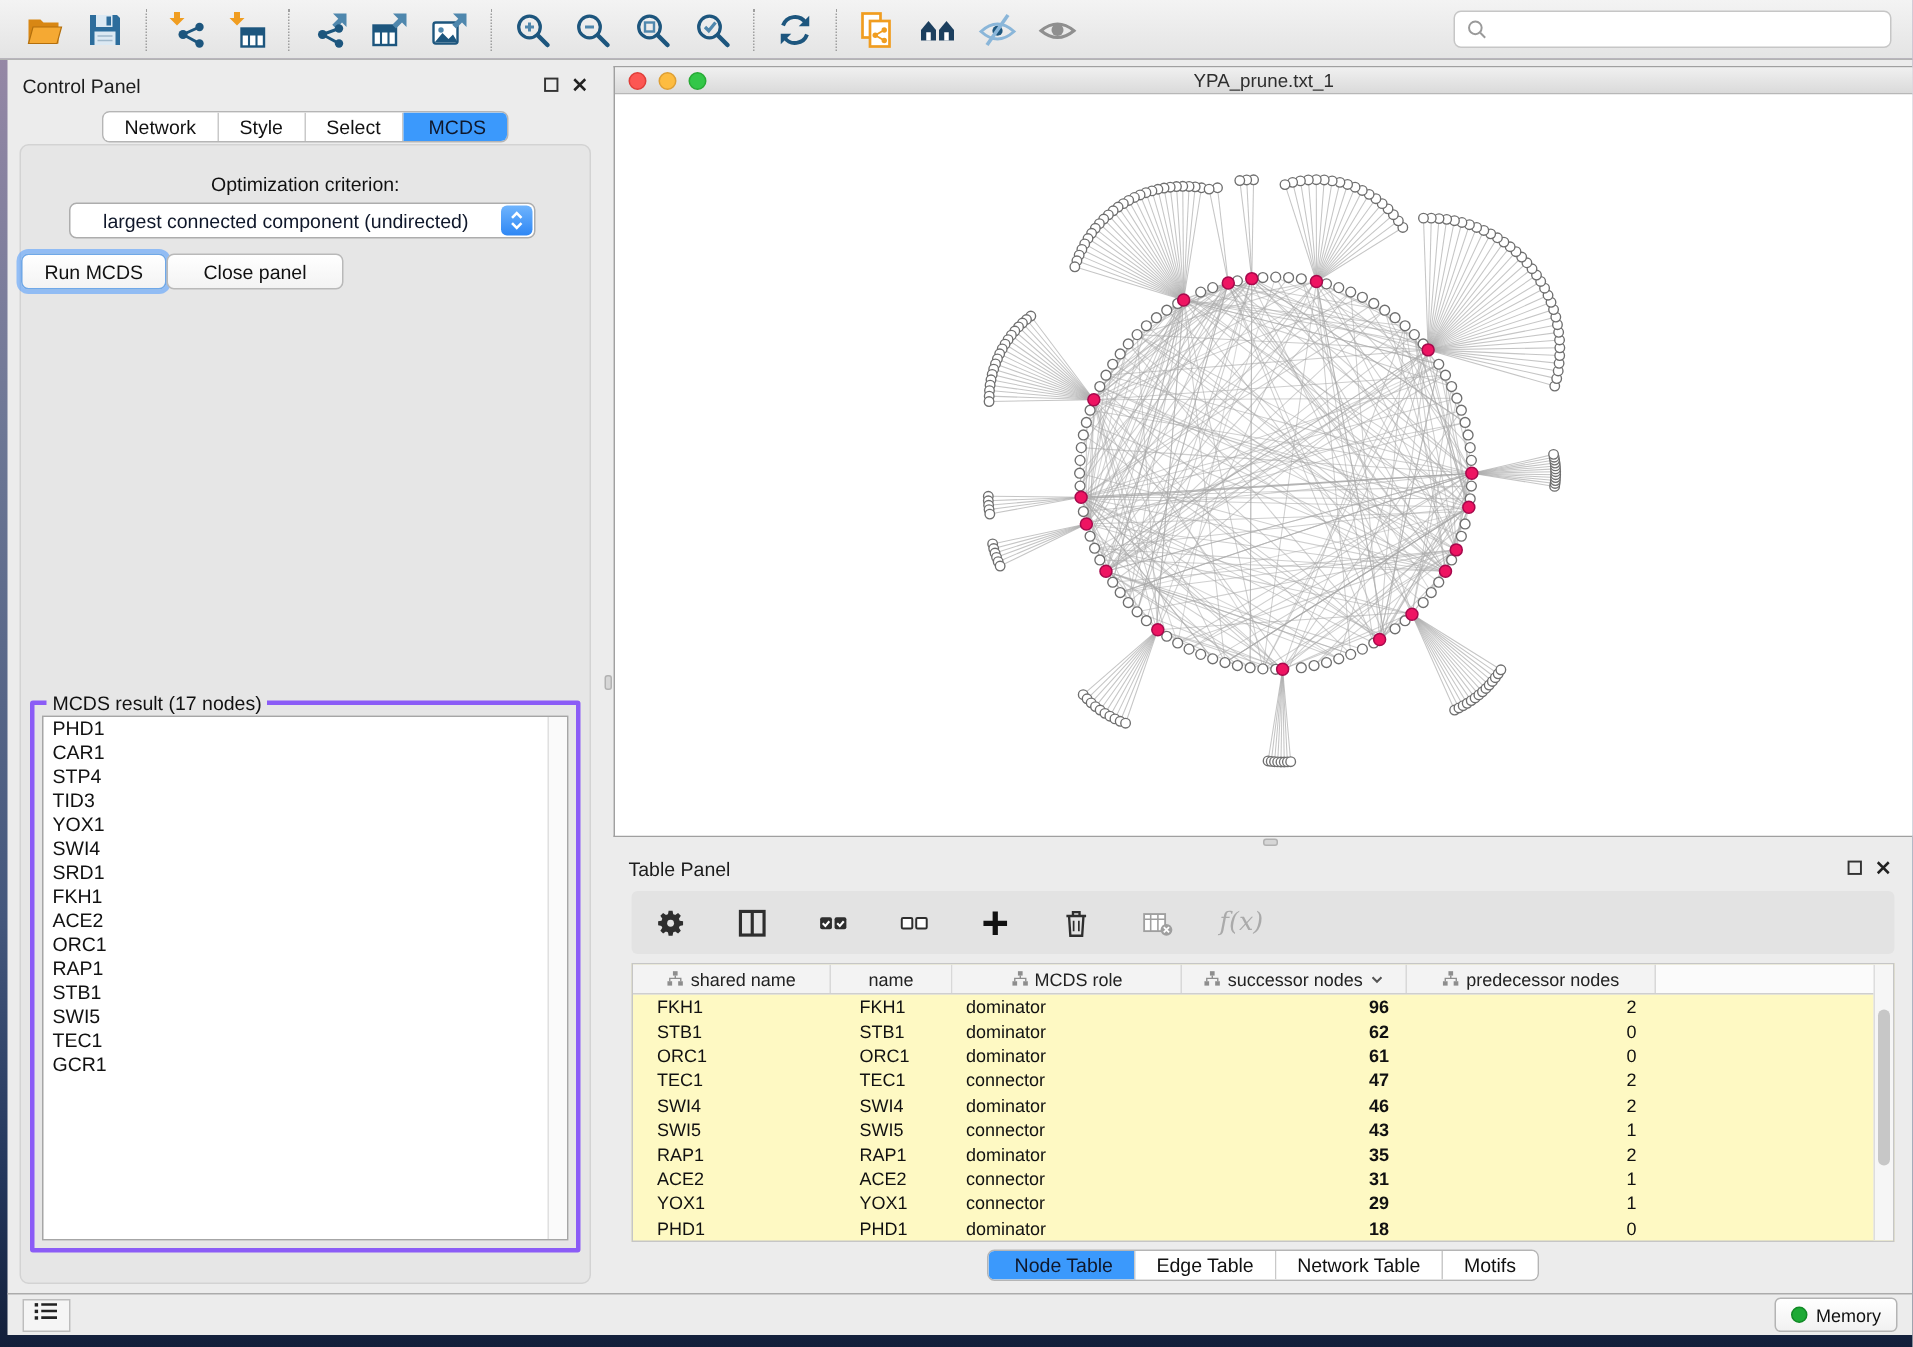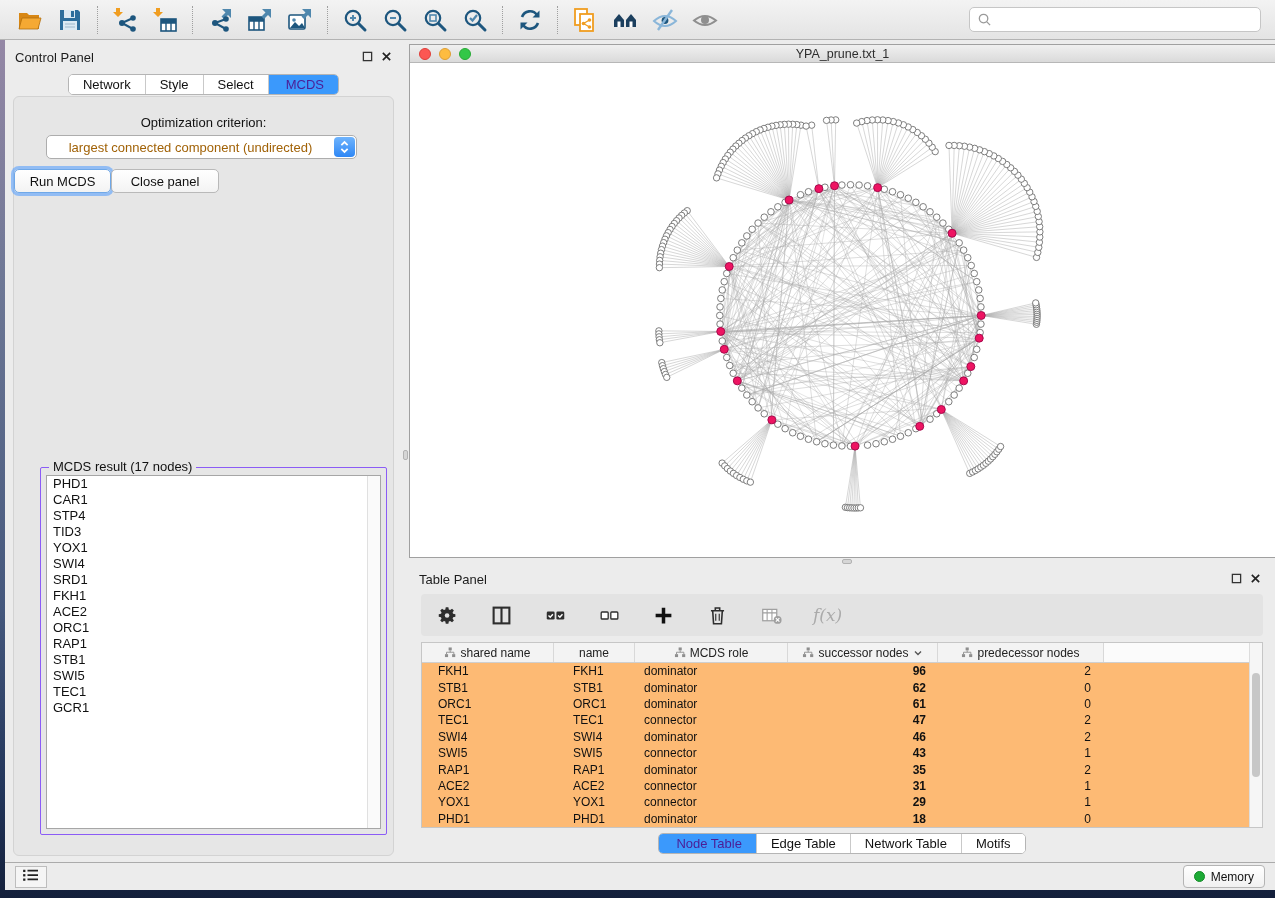--- a/index.html
+++ b/index.html
@@ -23,33 +23,33 @@
   
   .control-panel{position:absolute;left:0;top:4px;width:397px;height:818px;}
   .panel-head{height:24px;display:flex;align-items:center;padding:2px 10px 0 10px;font-size:13px;color:#1c1c1c;}
   .panel-head .win-controls{margin-left:auto;display:flex;gap:8px;align-items:center;}
   .win-controls svg{width:11px;height:11px;}
   .cp-tabs{position:absolute;left:0;right:0;top:30px;display:flex;justify-content:center;}
   .seg{display:flex;border:1px solid #b5b5b5;border-radius:5px;overflow:hidden;background:#fff;height:21px;}
   .seg .seg-tab{font-size:13px;color:#111;background:#fff;border-right:1px solid #c9c9c9;padding:0 14px;
     display:flex;align-items:center;cursor:default;}
   .seg .seg-tab:last-child{border-right:none;}
-  .seg .seg-tab.active{background:#3b99fc;color:#4c1d95;padding-left:17px;}
+  .seg .seg-tab.active{background:#3b99fc;color:#0f172a;padding-left:17px;}
   .cp-card{position:absolute;left:8px;right:8px;top:52px;bottom:6px;background:#e6e6e6;border:1px solid #d3d3d3;border-radius:6px;}
   .opt-label{margin-top:18px;text-align:center;font-size:13px;color:#111;}
   .combo{position:absolute;left:32px;right:36px;top:38px;height:24px;background:#fff;border:1px solid #adadad;
     border-radius:5px;display:flex;align-items:center;}
-  .combo .combo-value{flex:1;text-align:center;font-size:13px;color:#a16207;white-space:nowrap;overflow:hidden;}
+  .combo .combo-value{flex:1;text-align:center;font-size:13px;color:#0f172a;white-space:nowrap;overflow:hidden;}
   .combo .stepper{width:21px;height:20px;margin:1px 1px 1px 0;border-radius:4px;
     background:linear-gradient(#6fb4fd,#2e87f5);display:flex;align-items:center;justify-content:center;}
   .btn-row{position:absolute;left:0;right:16px;top:72px;display:flex;justify-content:flex-start;gap:0;}
   .mac-btn{height:24px;background:linear-gradient(#ffffff,#f3f3f3);border:1px solid #b9b9b9;border-radius:5px;
     font-size:13px;color:#111;display:flex;align-items:center;justify-content:center;cursor:default;}
   .mac-btn.focused{box-shadow:0 0 0 3px rgba(88,160,253,.6);border-color:#6fa8e8;}
-  .mcds-group{position:absolute;left:6px;right:6px;top:370px;bottom:20px;border:1px solid #8b5cf6;border-radius:2px;margin-left:20px;}
+  .mcds-group{position:absolute;left:6px;right:6px;top:370px;bottom:20px;border:3px solid #8b5cf6;border-radius:2px;}
   .mcds-legend{position:absolute;top:-9px;left:8px;background:#e6e6e6;padding:0 4px;font-size:13px;color:#111;}
   .mcds-list{position:absolute;left:5px;right:5px;top:7px;bottom:5px;background:#fff;border:1px solid #a6a6a6;overflow:hidden;}
   .mcds-item{height:16px;line-height:16px;font-size:13px;color:#111;padding-left:6px;}
   .mcds-scroll{position:absolute;right:0;top:0;bottom:0;width:13px;background:#fafafa;border-left:1px solid #e0e0e0;}
   
   .v-splitter{position:absolute;left:397px;top:4px;width:7px;bottom:0;}
   .v-splitter .grip{position:absolute;top:406px;left:1px;width:5px;height:10px;background:#d6d6d6;border:1px solid #b2b2b2;border-radius:2px;}
   .h-splitter{position:absolute;top:514px;left:0;right:0;height:8px;}
   .h-splitter .grip{position:absolute;left:50%;top:1px;width:10px;height:5px;background:#d6d6d6;border:1px solid #b2b2b2;border-radius:2px;}
   
@@ -65,21 +65,21 @@
   .nw-title{position:absolute;left:0;right:0;text-align:center;font-size:12.5px;color:#2e2e2e;}
   .nw-canvas{position:absolute;top:18px;left:0;right:0;bottom:0;background:#fff;}
   .nw-canvas svg{width:100%;height:100%;display:block;}
   
   .table-panel{position:absolute;top:522px;left:0;right:0;bottom:0;}
   .tp-toolbar{position:absolute;left:12px;right:12px;top:28px;height:42px;background:#e3e3e3;border-radius:4px;
     display:flex;align-items:center;gap:30px;padding:0 14px;}
   .tt-btn{width:24px;height:24px;display:flex;align-items:center;justify-content:center;}
   .tt-btn svg{width:21px;height:21px;}
   .fx{font-family:"DejaVu Serif",serif;font-style:italic;font-size:17px;color:#aaaaaa;}
-  .tp-table{position:absolute;left:12px;right:12px;top:76px;bottom:34px;background:#fdba74;border:1px solid #c6c6c6;overflow:hidden;}
+  .tp-table{position:absolute;left:12px;right:12px;top:76px;bottom:34px;background:#fef9c3;border:1px solid #c6c6c6;overflow:hidden;}
   .thead{display:flex;height:20px;background:#f3f3f3;border-bottom:1px solid #cfcfcf;}
   .th{display:flex;align-items:center;justify-content:center;gap:4px;font-size:12px;color:#222;
     border-right:1px solid #d8d8d8;background:#f3f3f3;}
   .th-fill{flex:1;background:#fbfbfb;}
   .tr{display:flex;height:16.4px;align-items:center;font-size:12px;color:#111;}
   .td{overflow:hidden;white-space:nowrap;}
   .td.c0{padding-left:16px;} .td.c1{padding-left:19px;} .td.c2{padding-left:9px;}
   .td.c3{text-align:right;padding-right:12px;font-weight:bold;} .td.c4{text-align:right;padding-right:13px;}
   .t-scroll{position:absolute;right:0;top:0;bottom:0;width:13px;background:#f6f6f6;border-left:1px solid #ddd;}
   .t-thumb{position:absolute;left:2px;right:2px;top:30px;height:104px;background:#c7c7c7;border-radius:5px;}
@@ -304,21 +304,21 @@
         <span class="combo-value">largest connected component (undirected)</span>
         <span class="stepper">
           <svg width="13" height="18" viewBox="0 0 14 20">
               <path d="M3.5 8L7 4.5 10.5 8" stroke="#fff" stroke-width="1.9" fill="none"></path>
               <path d="M3.5 12L7 15.5 10.5 12" stroke="#fff" stroke-width="1.9" fill="none"></path>
             </svg>
         </span>
       </div>
       <div class="btn-row">
         <div class="mac-btn focused" style="width:97px;">Run MCDS</div>
-        <div class="mac-btn" style="width:108px;">Close panel</div>
+        <div class="mac-btn" style="width:118px;">Close panel</div>
       </div>
       <div class="mcds-group">
         <span class="mcds-legend">MCDS result (17 nodes)</span>
         <div class="mcds-list" id="mcds-list">
           <div class="mcds-scroll"></div>
         <div class="mcds-item">PHD1</div>
             <div class="mcds-item">CAR1</div>
             <div class="mcds-item">STP4</div>
             <div class="mcds-item">TID3</div>
             <div class="mcds-item">YOX1</div>

